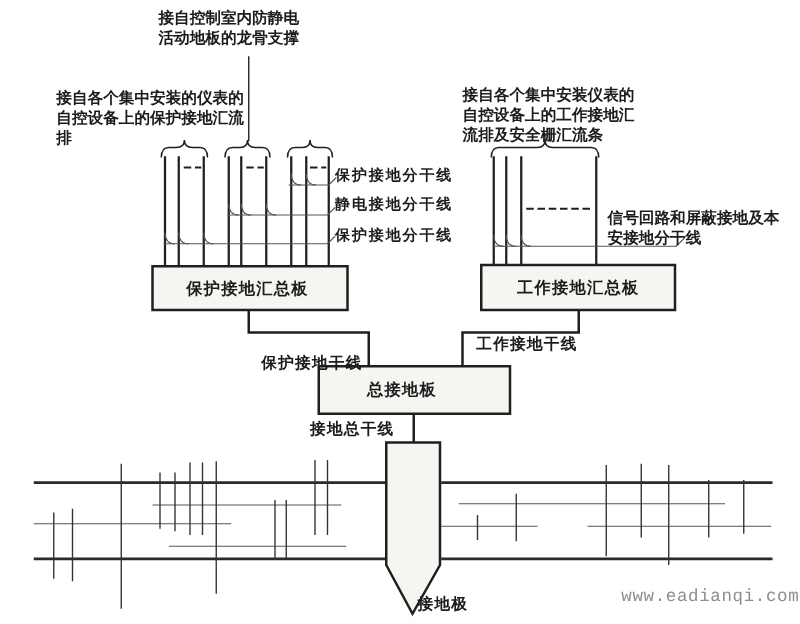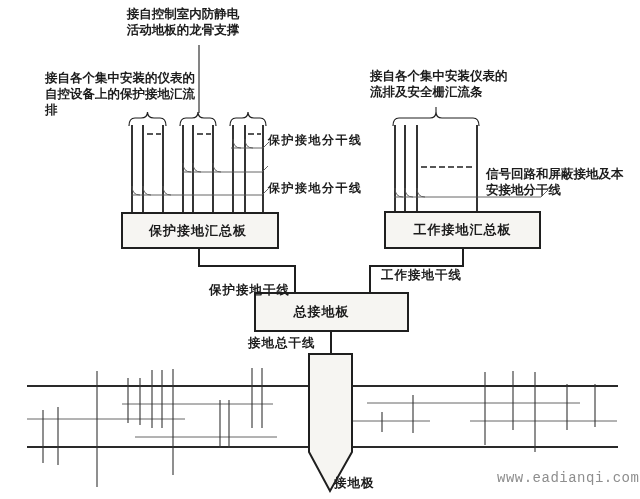--- a/index.html
+++ b/index.html
@@ -168,24 +168,26 @@
 
   <div class="txt blk" style="left:45px;top:47px;margin-top:23px;">
     <div>接自各个集中安装的仪表的</div>
     <div>自控设备上的保护接地汇流</div>
     <div>排</div>
   </div>
 
 
   <div class="txt blk" style="left:370px;top:68px;">
     <div>接自各个集中安装仪表的</div>
+    <div>自控设备上的工作接地汇</div>
     <div>流排及安全栅汇流条</div>
   </div>
 
   <div class="txt small" style="left:268px;top:132px;letter-spacing:1.5px;">保护接地分干线</div>
+  <div class="txt small" style="left:268px;top:155px;letter-spacing:1.5px;">静电接地分干线</div>
   <div class="txt small" style="left:268px;top:180px;letter-spacing:1.5px;">保护接地分干线</div>
 
   <div class="txt blk" style="left:486px;top:166px;">
     <div>信号回路和屏蔽接地及本</div>
     <div>安接地分干线</div>
   </div>
 
   <div class="boxlabel" style="left:122px;top:213px;width:152px;height:35px;">保护接地汇总板</div>
   <div class="boxlabel" style="left:385px;top:212px;width:155px;height:36px;border-radius:14px;">工作接地汇总板</div>
   <div class="boxlabel" style="left:255px;top:293px;width:133px;height:38px;">总接地板</div>

